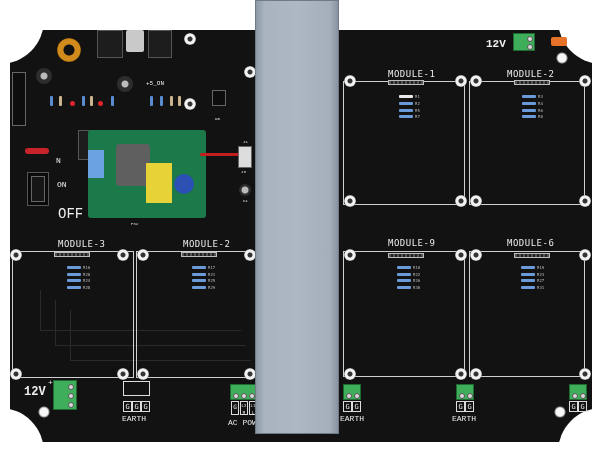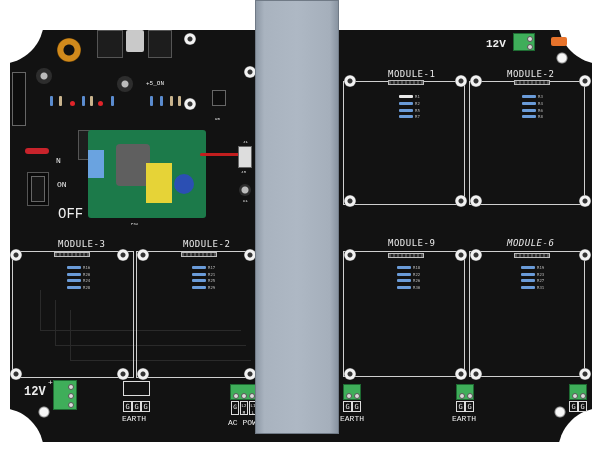--- a/index.html
+++ b/index.html
@@ -227,21 +227,21 @@
 <div class="res-row" style="left:397px;top:278px;">
     <span class="res"></span>
     <span class="res-lbl">R26</span>
   </div>
 <div class="res-row" style="left:397px;top:285px;">
     <span class="res"></span>
     <span class="res-lbl">R30</span>
   </div>
 
 <div class="module" style="left:469px;top:251px;width:116px;height:126px;"></div>
-<div class="mod-title" style="left:507px;top:238px;font-style:italic;">MODULE-6</div>
+<div class="mod-title" style="left:507px;top:238px;">MODULE-6</div>
 <div class="header-strip" style="left:514px;top:253px;width:36px;"></div>
 <div class="res-row" style="left:521px;top:265px;">
     <span class="res"></span>
     <span class="res-lbl">R19</span>
   </div>
 <div class="res-row" style="left:521px;top:272px;">
     <span class="res"></span>
     <span class="res-lbl">R23</span>
   </div>
 <div class="res-row" style="left:521px;top:278px;">

